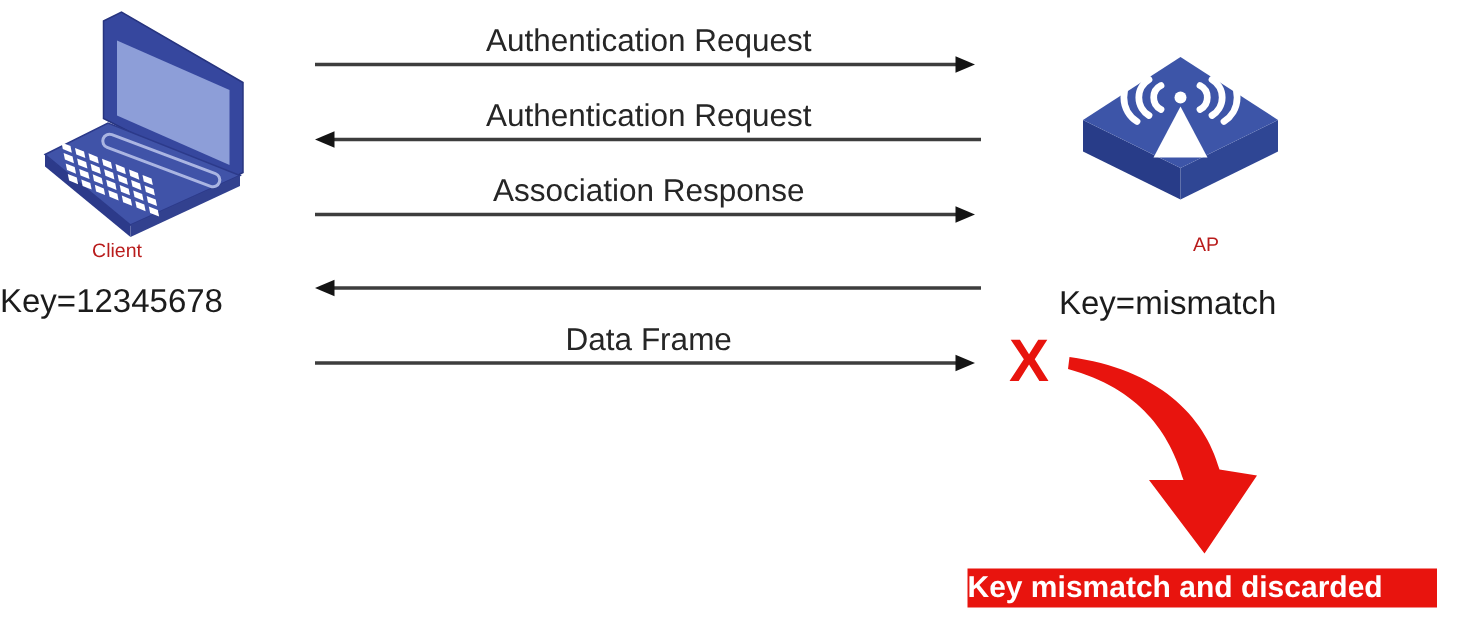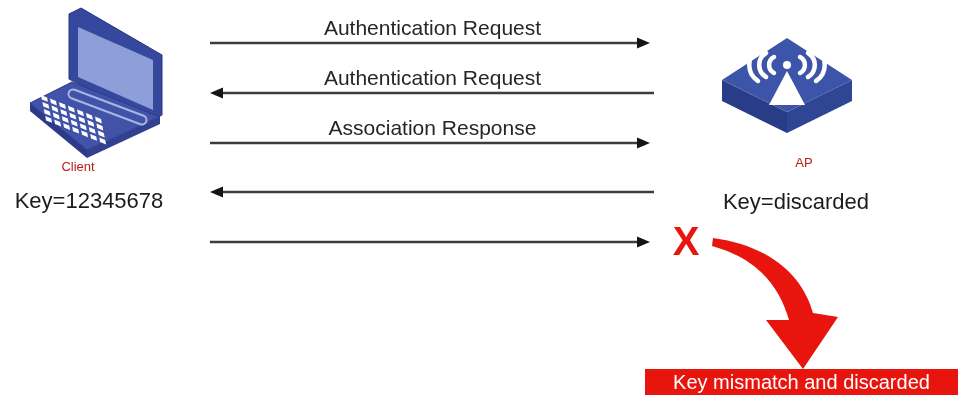--- a/index.html
+++ b/index.html
@@ -21,33 +21,33 @@
   .msg-label{
     position:absolute;left:210px;width:445px;
     text-align:center;font-size:21px;line-height:24px;
     color:var(--text);white-space:nowrap;
   }
   .node-label{
     position:absolute;text-align:center;
     font-size:13px;color:#b91c1c;
   }
   .key-label{
-    position:absolute;text-align:center;
+    position:absolute;text-align:left;
     font-size:22px;color:#1c1c1c;white-space:nowrap;
   }
   .x-mark{
     position:absolute;left:666px;top:221px;width:40px;
     font-size:40px;line-height:40px;font-weight:bold;
     color:var(--error);text-align:center;
   }
   .banner{
-    position:absolute;left:645px;top:369px;width:313px;height:26px;
+    position:absolute;left:645px;top:379px;width:313px;height:26px;
     background:var(--error);color:#ffffff;
-    font-size:20px;line-height:26px;font-weight:normal;
-    text-align:center;white-space:nowrap;
+    font-size:20px;line-height:26px;font-weight:bold;
+    text-align:left;white-space:nowrap;
   }
   .icon-wrap{position:absolute;}
 </style>
 </head>
 <body>
 
 <div class="stage">
 
   <svg class="icon-wrap" style="left:25px;top:3px;" width="145" height="156" viewBox="0 0 145 156">
 
@@ -138,23 +138,24 @@
              L 803 369
              L 766 320
              L 789 320
              C 780 289 760 259 712 246
              Z"></path>
   </svg>
 
   <div class="msg-label" style="top:16px">Authentication Request</div>
   <div class="msg-label" style="top:66px">Authentication Request</div>
   <div class="msg-label" style="top:116px">Association Response</div>
+  <div class="msg-label" style="top:215px">Data Frame</div>
 
   <div class="node-label" style="left:18px;top:159px;width:120px">Client</div>
   <div class="key-label" style="left:0px;top:188px;width:178px">Key=12345678</div>
 
   <div class="node-label" style="left:764px;top:155px;width:80px">AP</div>
-  <div class="key-label" style="left:706px;top:189px;width:180px">Key=discarded</div>
+  <div class="key-label" style="left:706px;top:189px;width:180px">Key=mismatch</div>
 
   <div class="x-mark">X</div>
   <div class="banner">Key mismatch and discarded</div>
 
 </div>
 
 </body></html>

